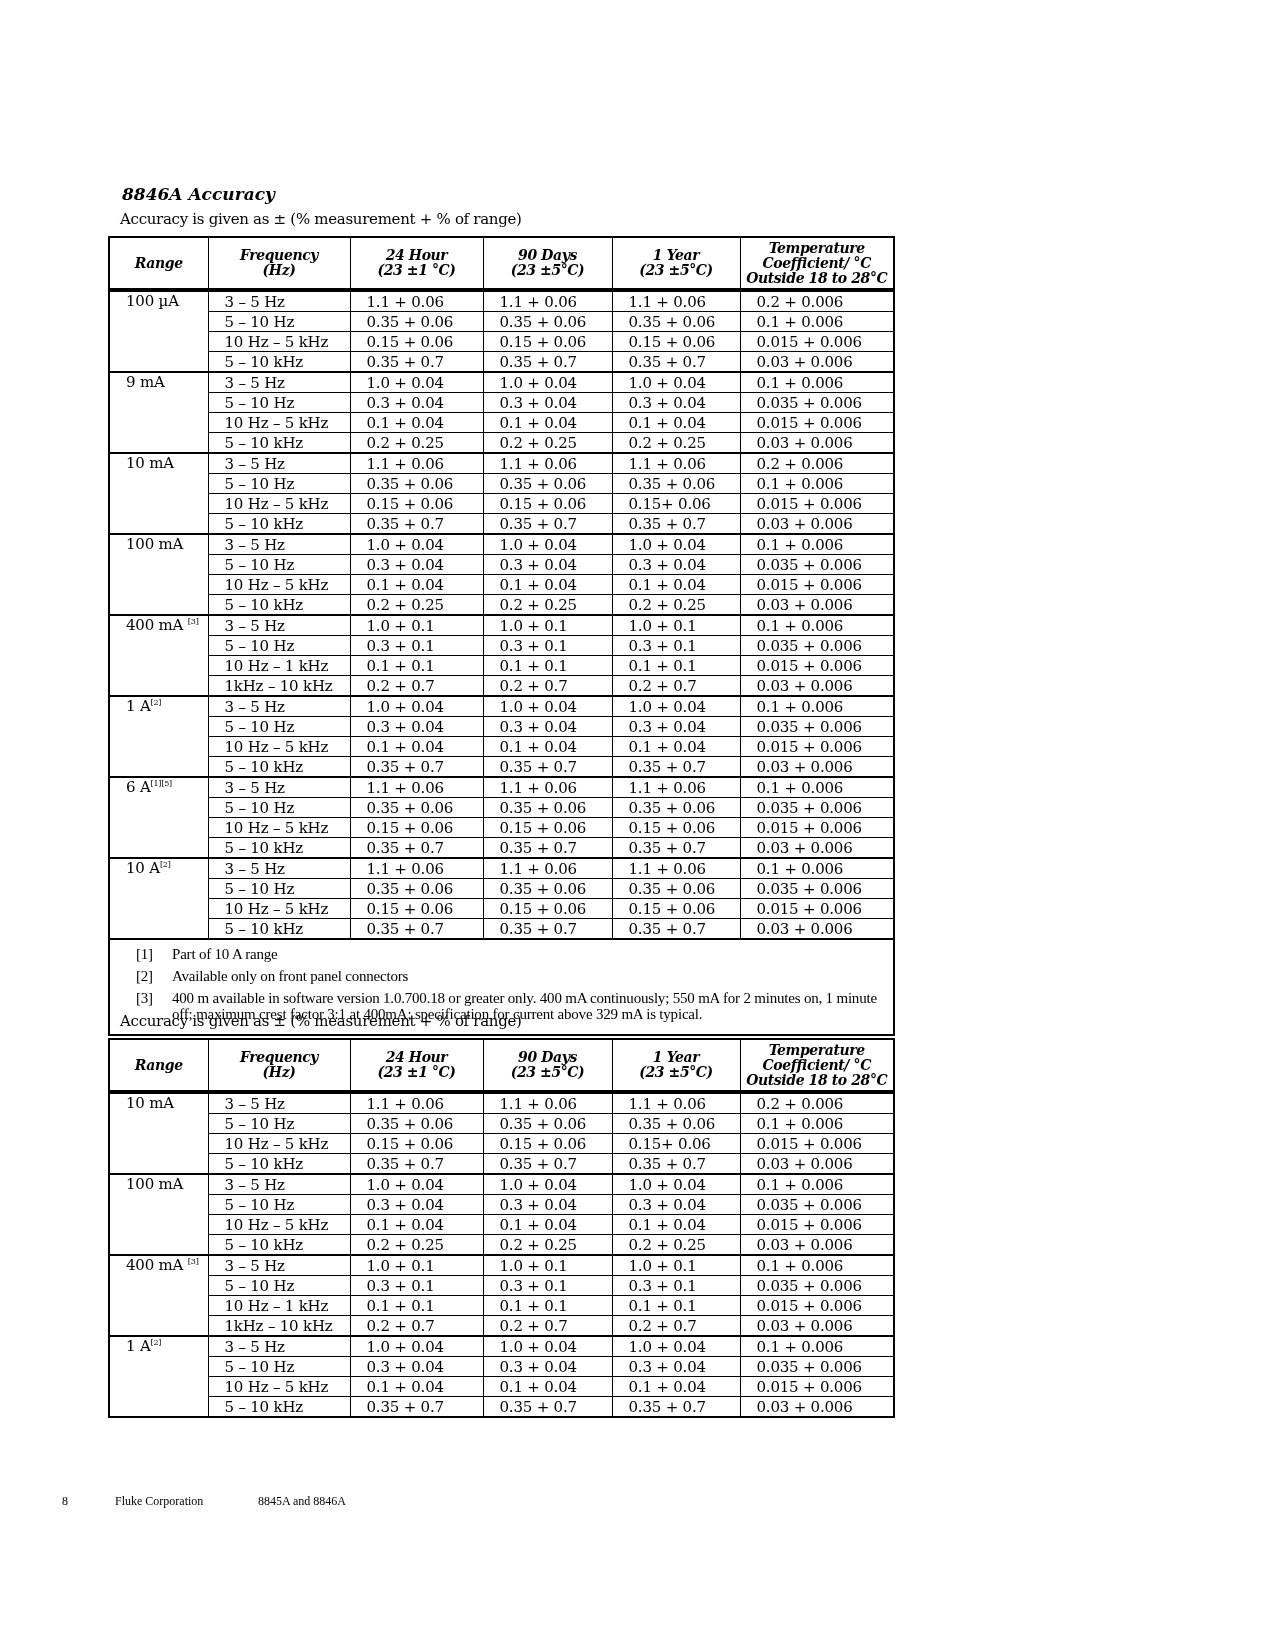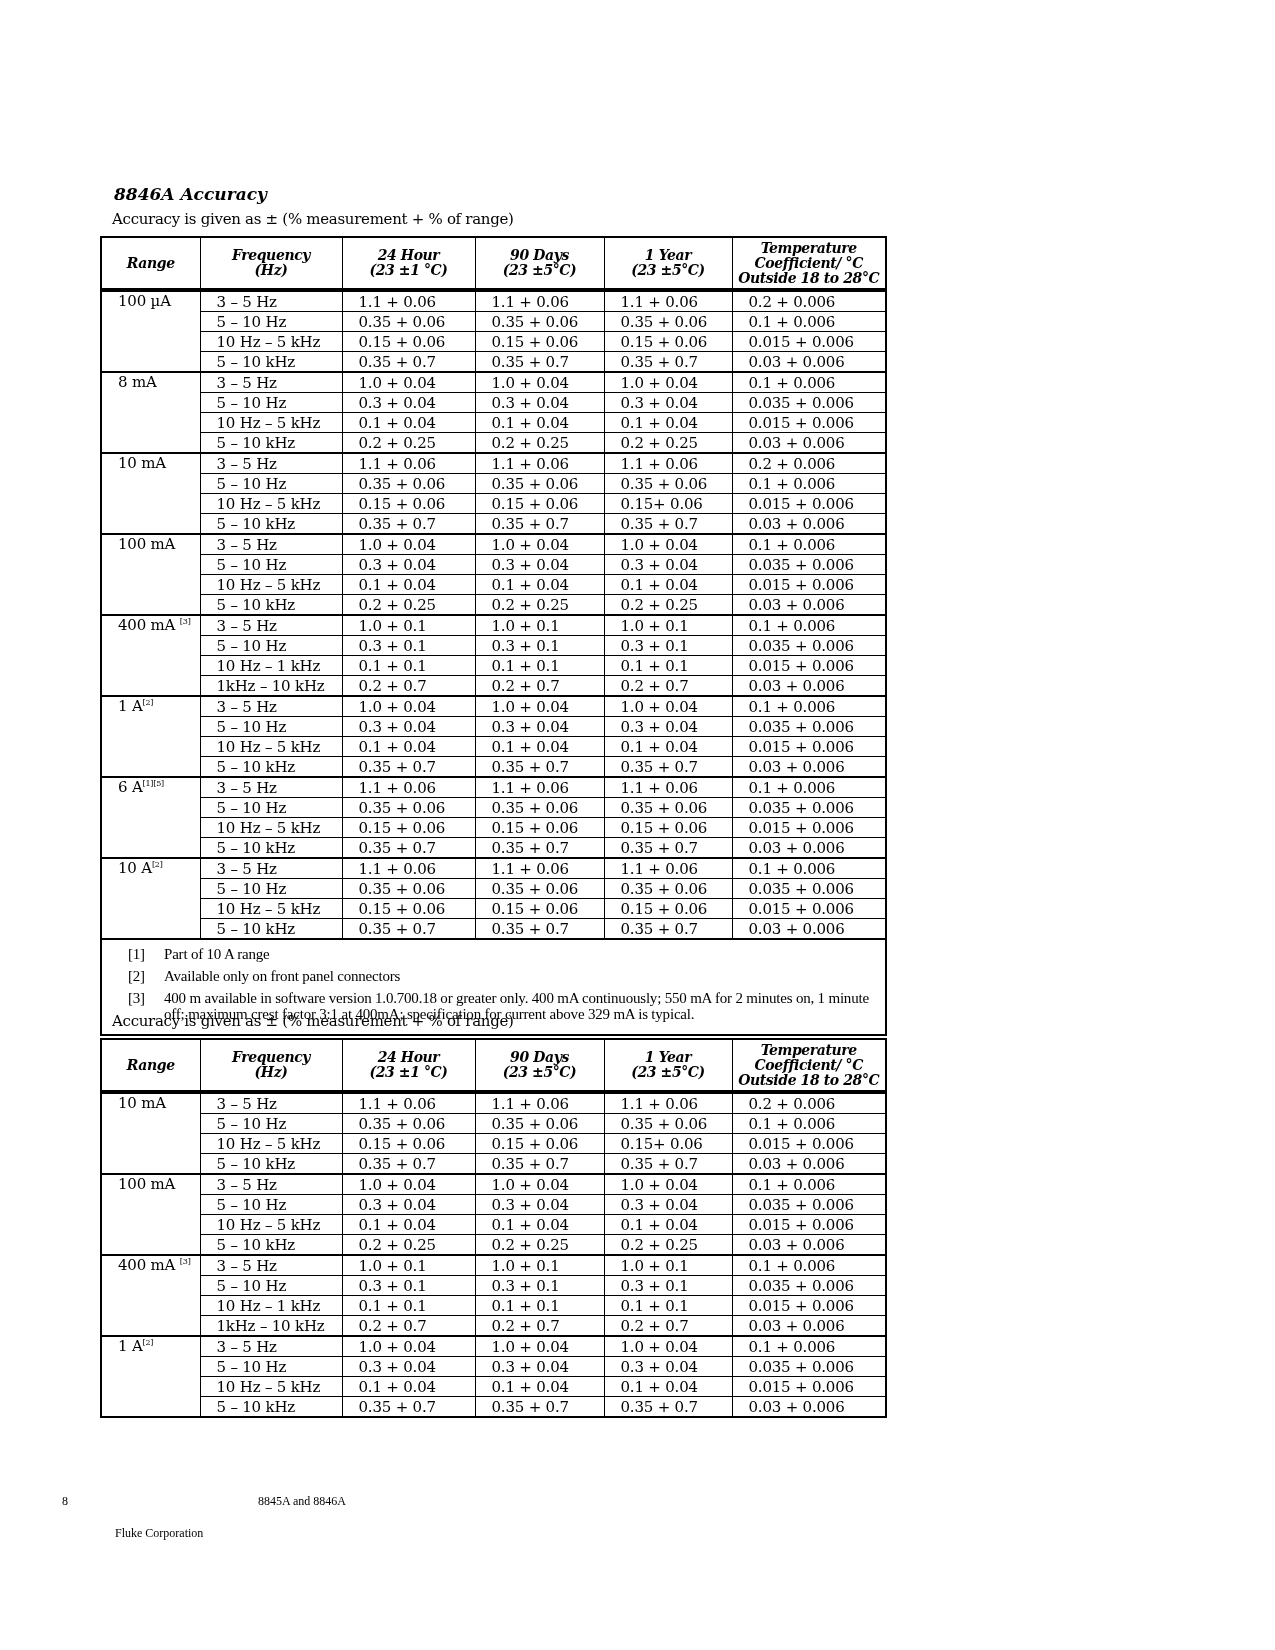--- a/index.html
+++ b/index.html
@@ -1,17 +1,17 @@
 <!DOCTYPE html>
 <html><head>
 <meta charset="utf-8">
 <style>
   html, body { margin:0; padding:0; background:#ffffff; }
   body { width:1275px; height:1650px; position:relative; font-family:"DejaVu Serif", "Liberation Serif", serif; color:#000; }
-  .section { position:absolute; left:100px; width:785px; }
+  .section { position:absolute; left:108px; width:785px; }
   .sec-title { font-family:"DejaVu Serif", serif; font-weight:bold; font-style:italic; font-size:17px; margin:0 0 4px 14px; height:22px; }
   .sec-sub { font-family:"DejaVu Serif", serif; font-size:15px; margin:0 0 6px 12px; height:20px; letter-spacing:-0.3px; }
   table.acc { border-collapse:collapse; width:785px; table-layout:fixed; border:2px solid #000; }
   table.acc th { font-family:"DejaVu Serif", serif; font-style:italic; font-weight:bold; font-size:14px; line-height:15px; text-align:center; border:1.5px solid #000; height:50px; padding:0 2px; letter-spacing:-0.4px; }
   table.acc thead tr { border-bottom:4px solid #000; }
   table.acc td { font-size:15px; line-height:18px; height:19px; padding:0 0 0 16px; border:1.5px solid #000; white-space:nowrap; letter-spacing:-0.2px; }
   table.acc td.range { vertical-align:top; padding-top:0; border-bottom:2px solid #000; }
   sup.fn { font-size:8px; vertical-align:super; line-height:0; }
   td.notes { border:2px solid #000; padding:6px 0 6px 26px !important; height:auto !important; white-space:normal !important; font-family:"Liberation Serif", serif; font-size:14px; letter-spacing:-0.3px; }
   .note { display:flex; margin-bottom:6px; line-height:16px; }
@@ -68,21 +68,21 @@
           <td>0.015 + 0.006</td>
         </tr>
         <tr>
           <td style="border-bottom: 2px solid rgb(0, 0, 0);">5 – 10 kHz</td>
           <td style="border-bottom: 2px solid rgb(0, 0, 0);">0.35 + 0.7</td>
           <td style="border-bottom: 2px solid rgb(0, 0, 0);">0.35 + 0.7</td>
           <td style="border-bottom: 2px solid rgb(0, 0, 0);">0.35 + 0.7</td>
           <td style="border-bottom: 2px solid rgb(0, 0, 0);">0.03 + 0.006</td>
         </tr>
         <tr>
-          <td class="range" rowspan="4"><span>8 mA</span></td>
+          <td class="range" rowspan="4"><span>9 mA</span></td>
           <td>3 – 5 Hz</td>
           <td>1.0 + 0.04</td>
           <td>1.0 + 0.04</td>
           <td>1.0 + 0.04</td>
           <td>0.1 + 0.006</td>
         </tr>
         <tr>
           <td>5 – 10 Hz</td>
           <td>0.3 + 0.04</td>
           <td>0.3 + 0.04</td>
@@ -435,14 +435,14 @@
           <td style="border-bottom: 2px solid rgb(0, 0, 0);">0.35 + 0.7</td>
           <td style="border-bottom: 2px solid rgb(0, 0, 0);">0.35 + 0.7</td>
           <td style="border-bottom: 2px solid rgb(0, 0, 0);">0.35 + 0.7</td>
           <td style="border-bottom: 2px solid rgb(0, 0, 0);">0.03 + 0.006</td>
         </tr>
       </tbody>
   </table>
 </div>
 
 <div class="footer" style="left:62px;">8</div>
-<div class="footer" style="left:115px;margin-top:32px;">Fluke Corporation</div>
+<div class="footer" style="left:115px;">Fluke Corporation</div>
 <div class="footer" style="left:258px;">8845A and 8846A</div>
 
 </body></html>

